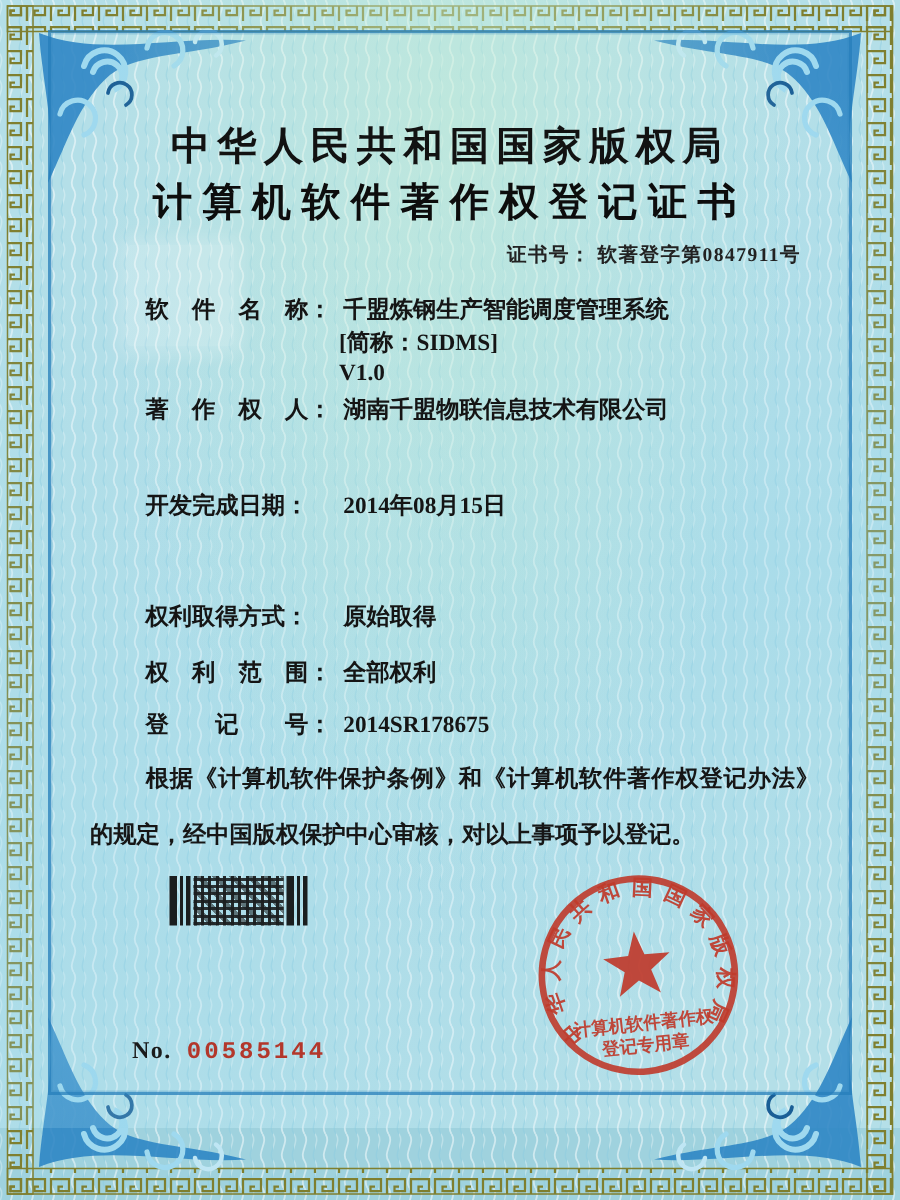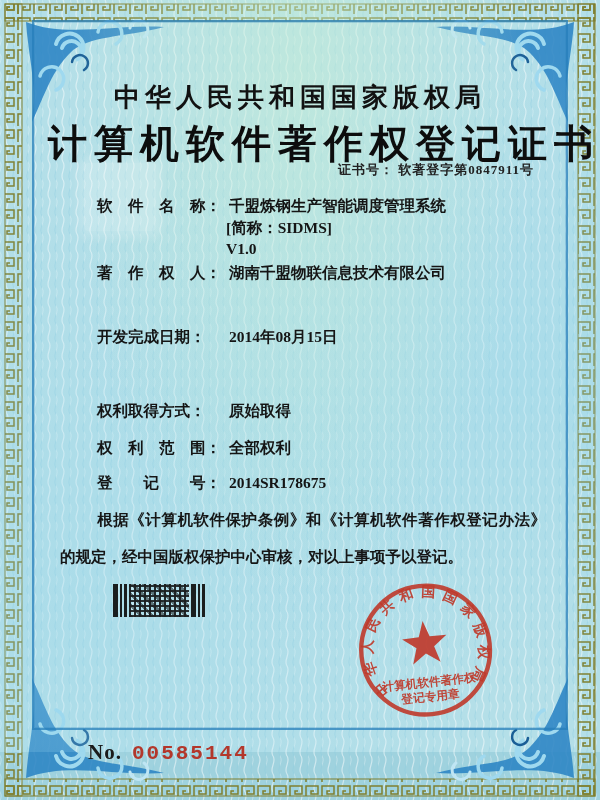--- a/index.html
+++ b/index.html
@@ -26,22 +26,22 @@
     box-shadow: inset 0 0 0 1px rgba(38,126,186,.25);
     pointer-events:none;
   }
   .content{position:absolute;inset:0;color:#111;}
 
   .authority{
     position:absolute;left:0;right:0;top:80px;text-align:center;
     font-size:26px;font-weight:bold;letter-spacing:5px;color:#121212;
   }
   .cert-title{
-    position:absolute;left:0;right:0;top:117px;text-align:right;
-    font-size:39px;font-weight:bold;letter-spacing:7px;color:#0d0d0d;
+    position:absolute;left:0;right:0;top:117px;text-align:center;
+    font-size:26px;font-weight:bold;letter-spacing:7px;color:#0d0d0d;
   }
   .certno{
     position:absolute;left:338px;top:161px;font-size:13px;font-weight:bold;
     color:#222;letter-spacing:1px;
   }
   .field{position:absolute;left:62px;font-size:15.5px;font-weight:bold;white-space:nowrap;margin-left:35px;}
   .field .lbl{display:inline-block;width:128px;color:#151515;}
   .field .val{color:#151515;}
   .subline{position:absolute;left:190px;font-size:15.5px;font-weight:bold;color:#151515;margin-left:36px;}
   .statement{
@@ -69,21 +69,21 @@
       repeating-linear-gradient(0deg, rgba(14,14,14,.9) 0 2px, rgba(0,0,0,0) 2px 5px),
       repeating-linear-gradient(45deg, rgba(14,14,14,.55) 0 3px, rgba(0,0,0,0) 3px 8px);
   }
 
   .seal{position:absolute;left:348px;top:576px;width:156px;height:156px;transform:rotate(-6deg);}
   .seal-date{
     position:absolute;left:354px;top:692px;
     font-size:17px;font-weight:bold;color:#141414;letter-spacing:1px;z-index:6;
   }
   .serial{
-    position:absolute;left:88px;top:740px;font-size:21px;letter-spacing:1px;
+    position:absolute;left:88px;top:692px;font-size:16px;letter-spacing:1px;
   }
   .serial .no-lbl{color:#1b1b1b;font-weight:bold;margin-right:10px;}
   .serial .no-num{
     color:#b3372b;font-family:"Liberation Mono","DejaVu Sans Mono",monospace;
     font-weight:bold;letter-spacing:2px;
   }
 </style>
 </head>
 <body>
 

